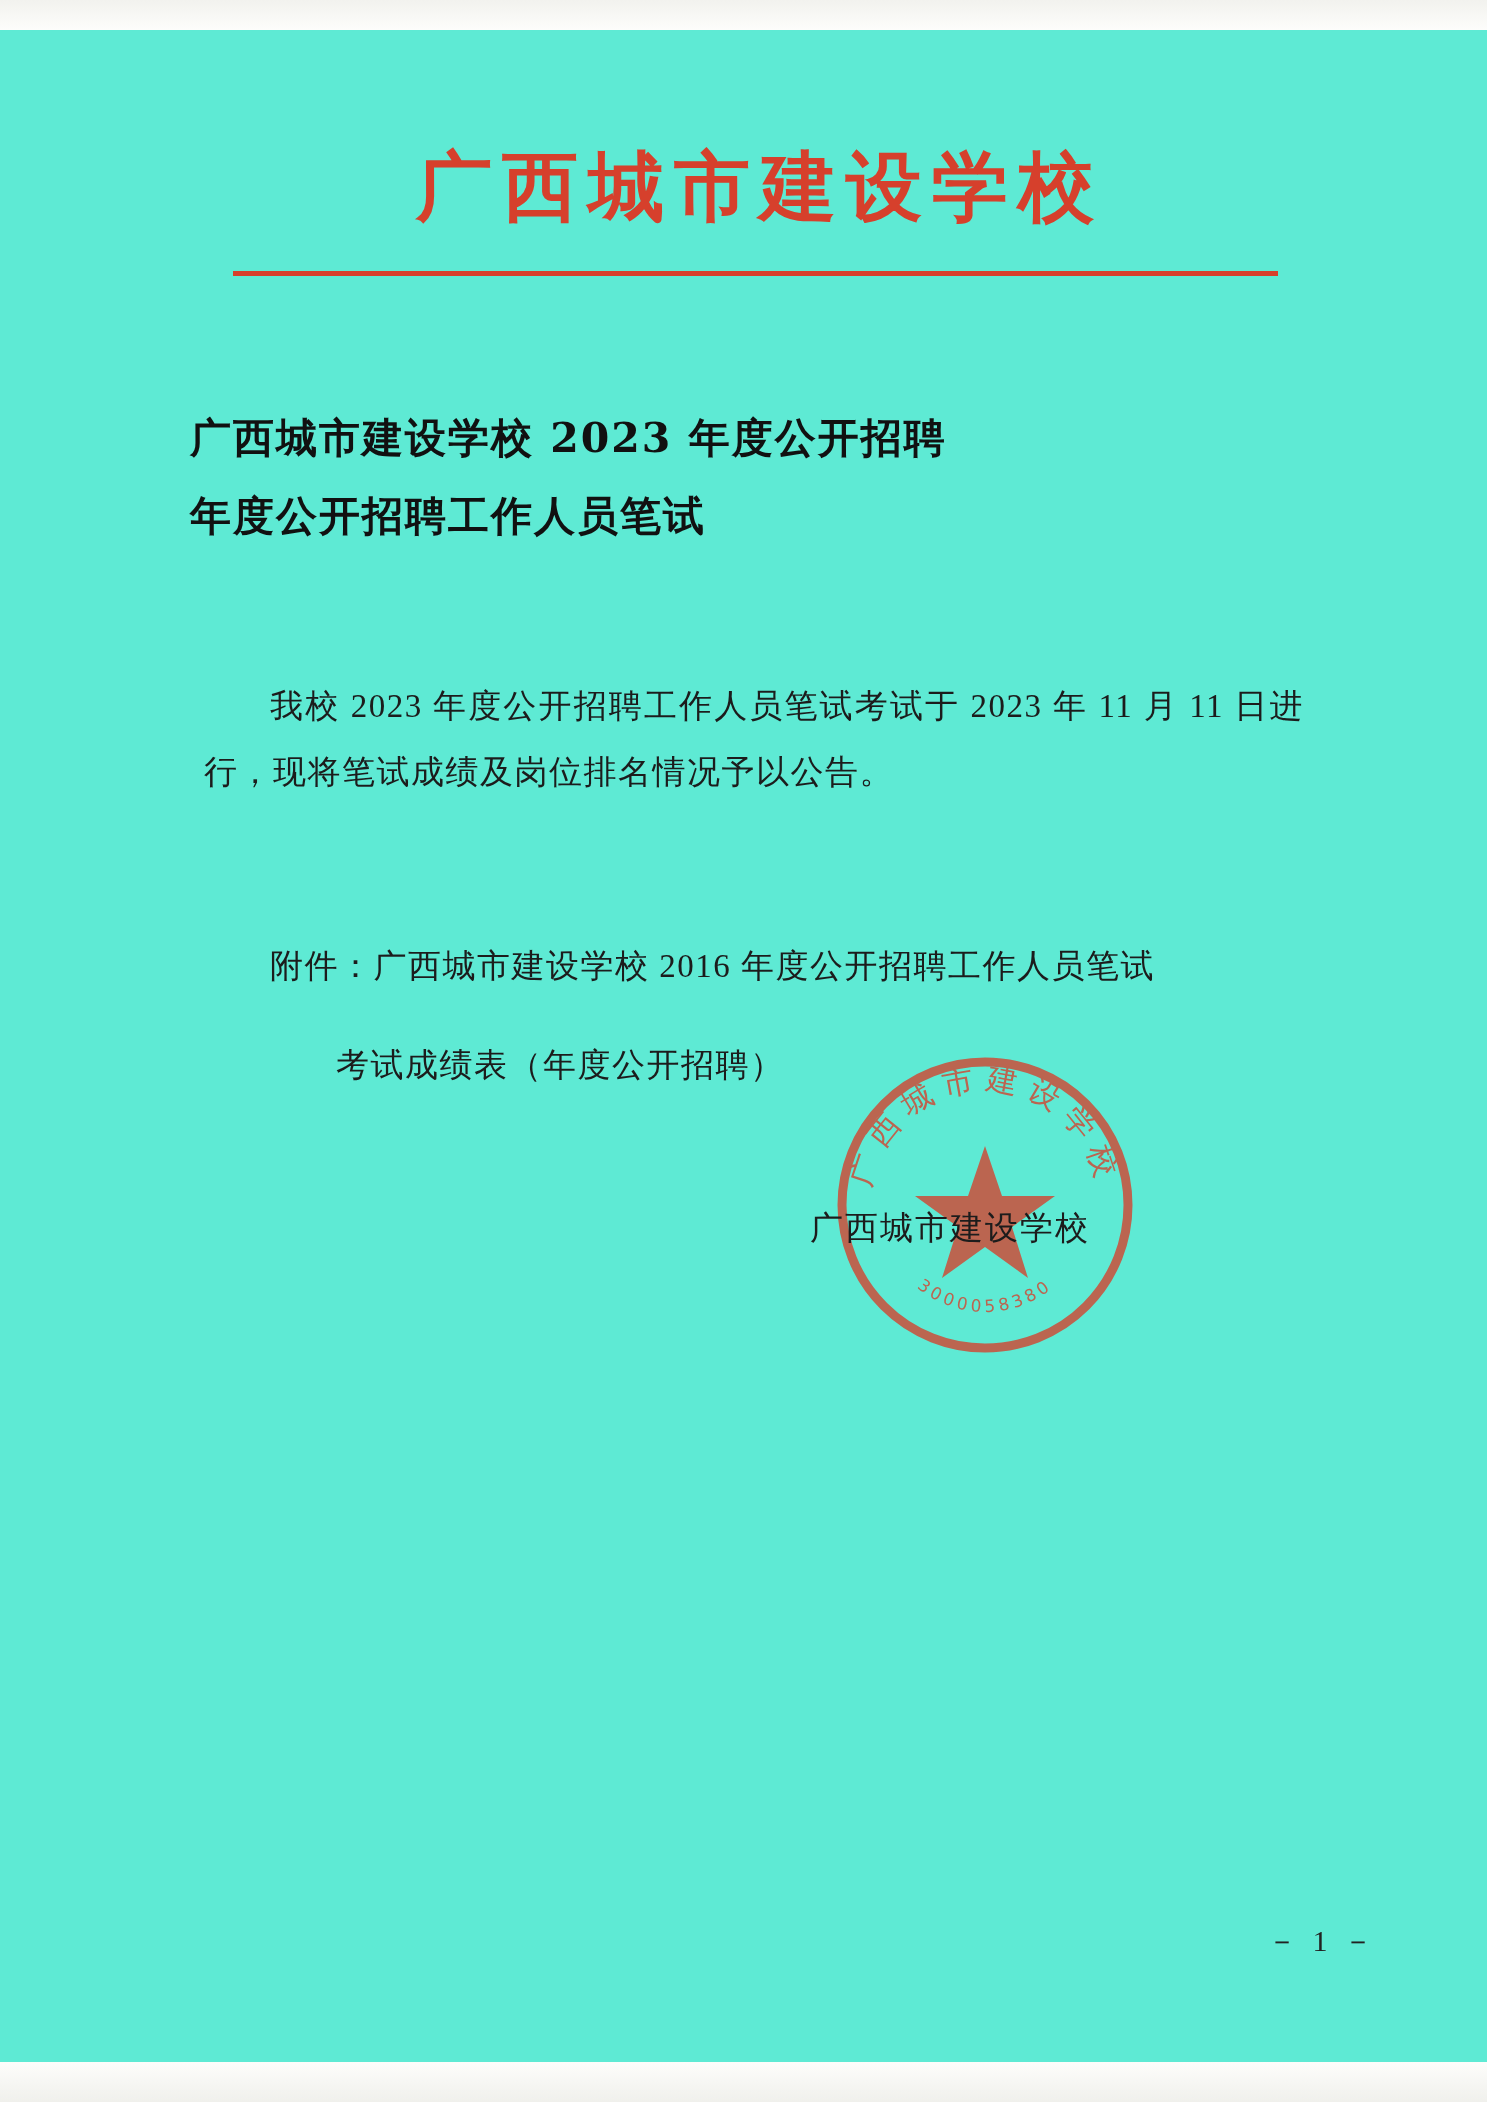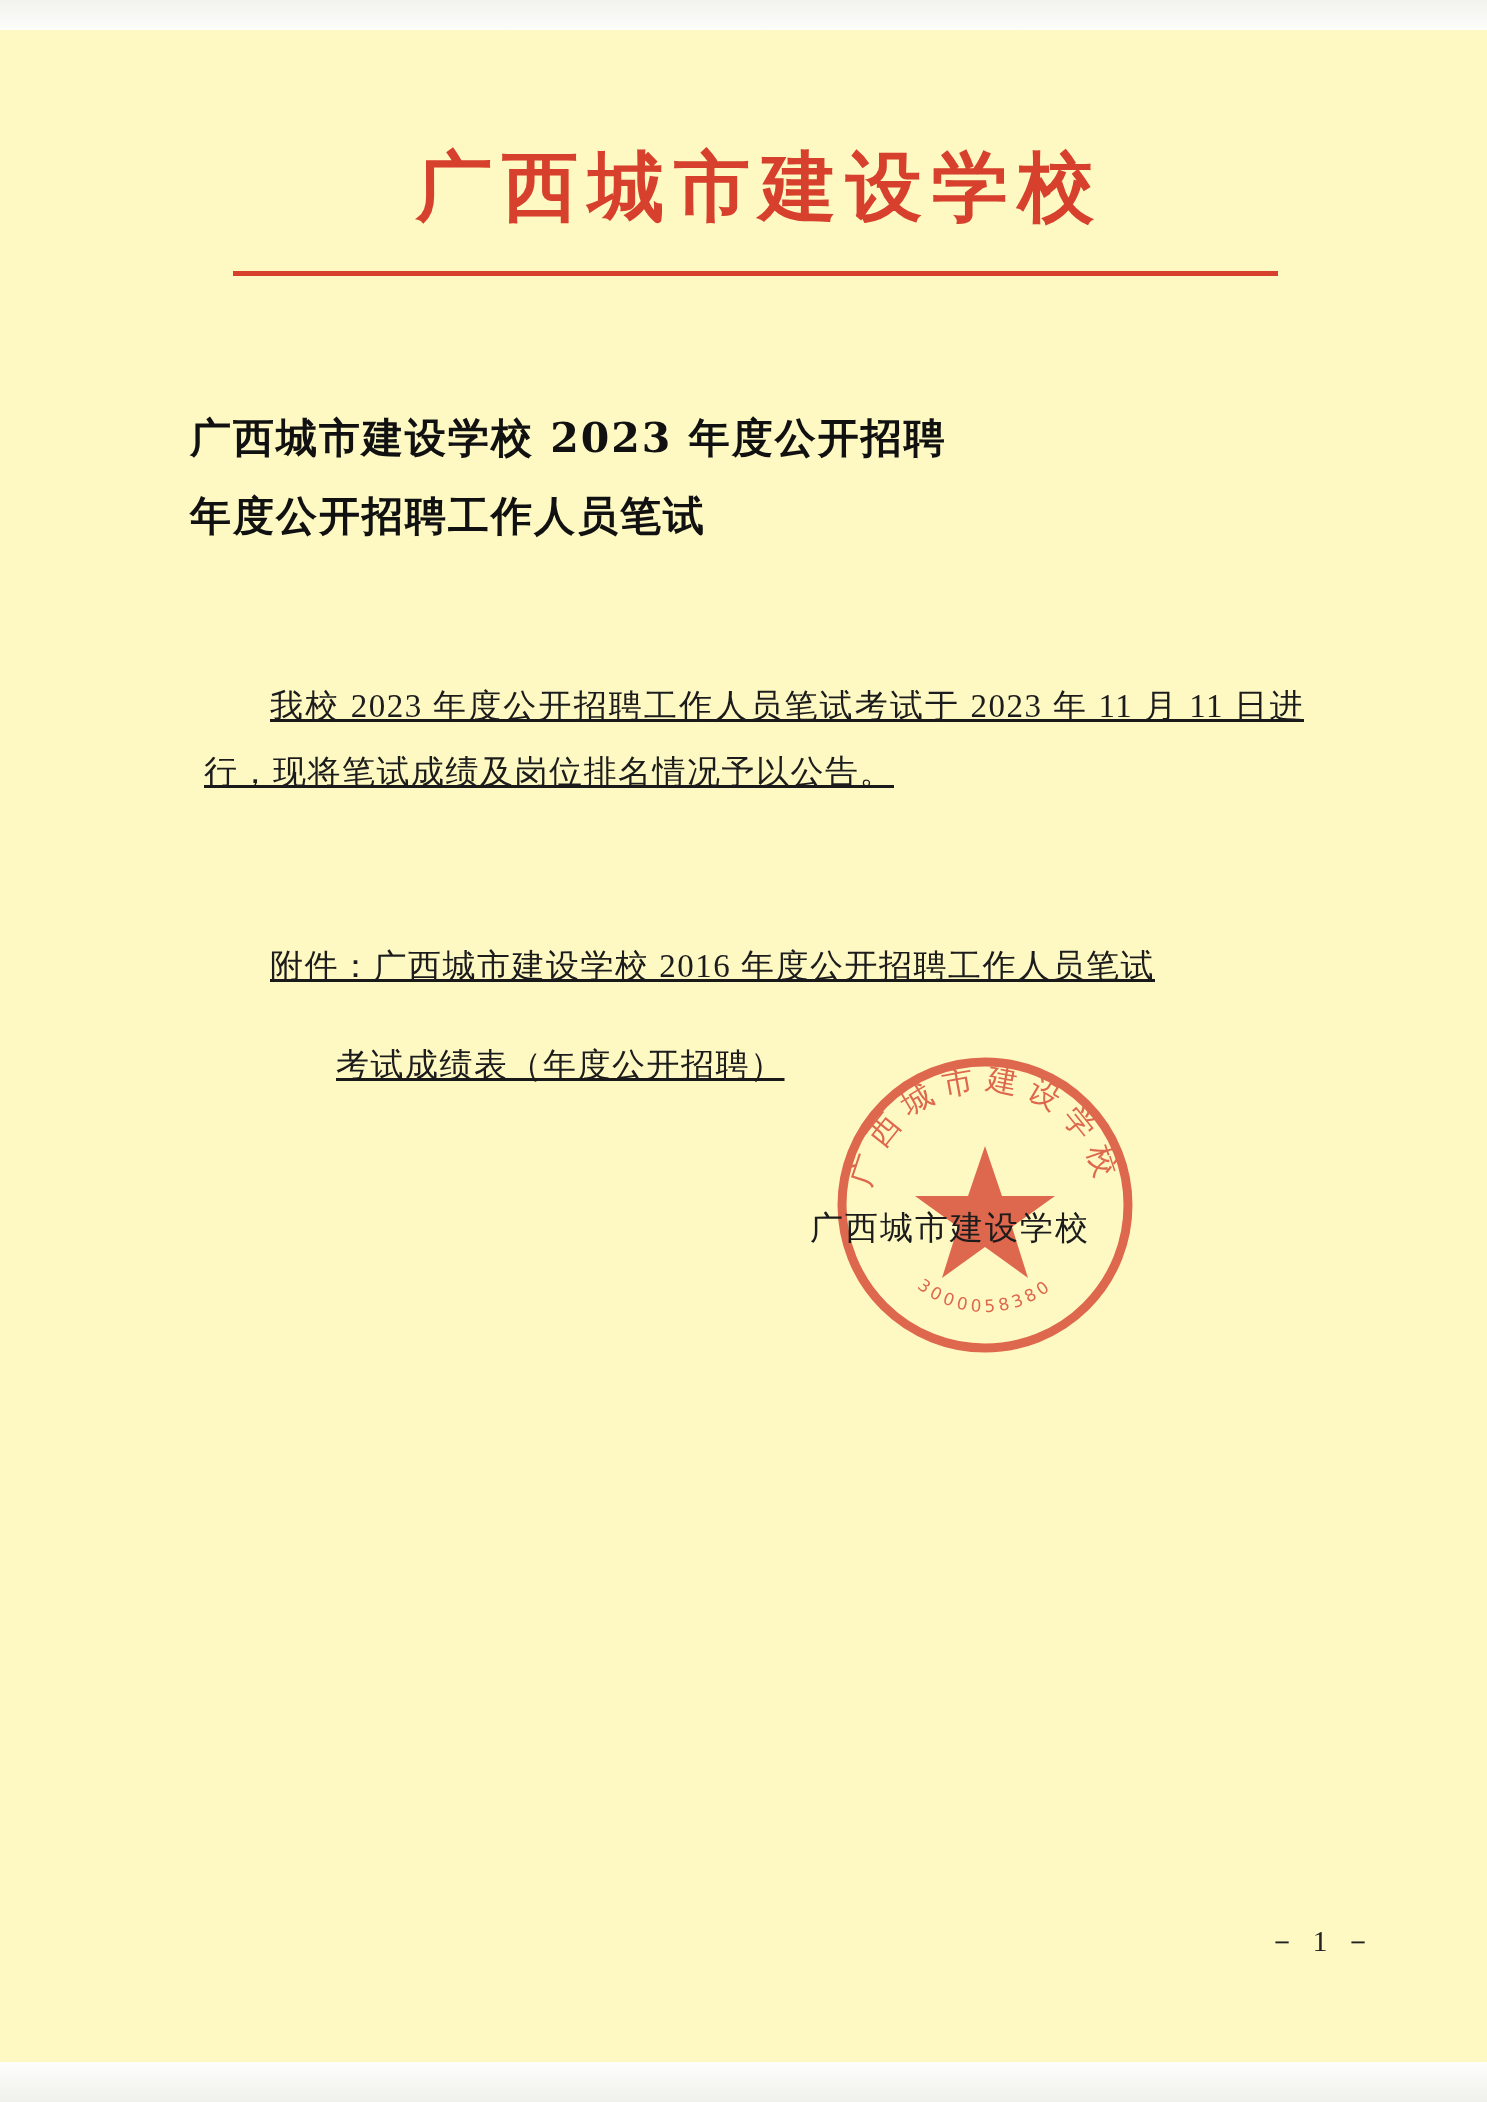--- a/index.html
+++ b/index.html
@@ -13,21 +13,21 @@
     position: relative;
     font-family: "Liberation Serif", "DejaVu Serif", serif;
     color: #1a1a1a;
     overflow: hidden;
   }
 
   
   .page {
     position: absolute;
     inset: 0;
-    background: #fef9c3;
+    background: #5eead4;
   }
 
   .page-inner {
     position: absolute;
     left: 190px;
     top: 0;
     width: 1130px;
     height: 2102px;
   }
 
@@ -71,21 +71,20 @@
   .doc-title .line {
     display: block;
   }
 
   
   .body-block {
     position: absolute;
     top: 640px;
     left: 14px;
     width: 1100px;
-    text-decoration: underline;
   }
   .para {
     font-size: 33px;
     line-height: 2.0;
     letter-spacing: 1.5px;
     color: #1c1c1c;
     text-align: justify;
   }
   .para.indent {
     text-indent: 66px;

